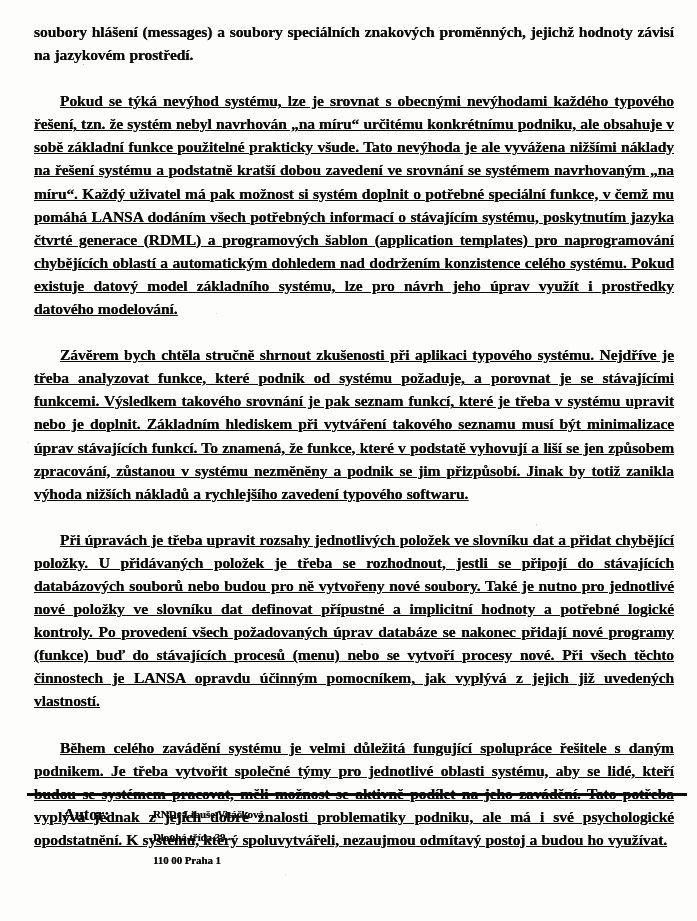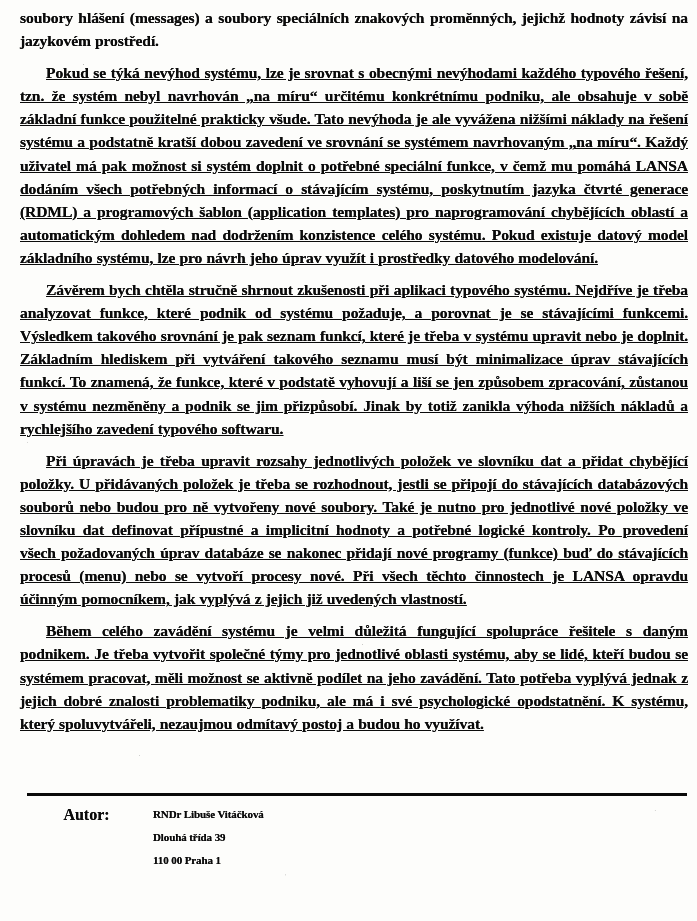--- a/index.html
+++ b/index.html
@@ -41,21 +41,21 @@
 
   .body-text {
     position: absolute;
     left: 20px;
     top: 0;
     width: 668px;
     z-index: 2;
   }
 
   p.para {
-    margin: 0;
+    margin: 14px;
     padding: 0;
     font-size: 15.6px;
     line-height: 23.1px;
     text-align: justify;
     text-justify: inter-word;
     color: #0b0b0b;
     font-weight: 600;
     letter-spacing: -0.12px;
     word-spacing: 0.4px;
     

